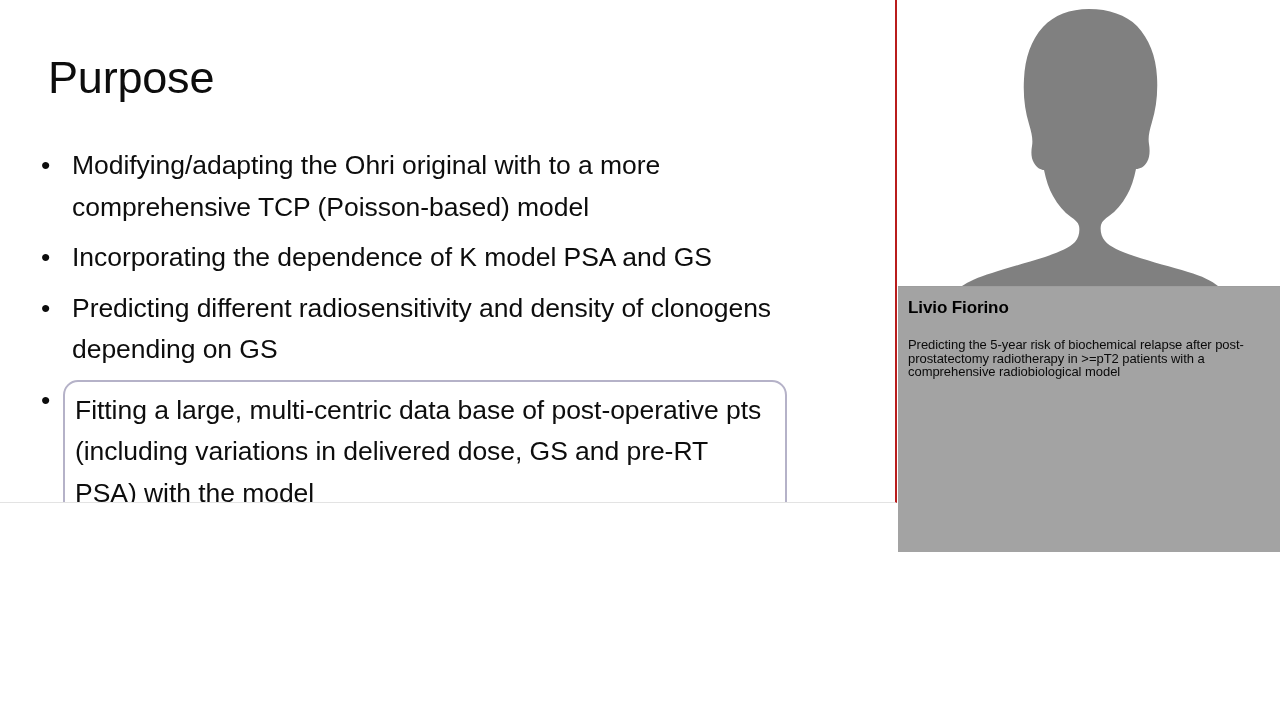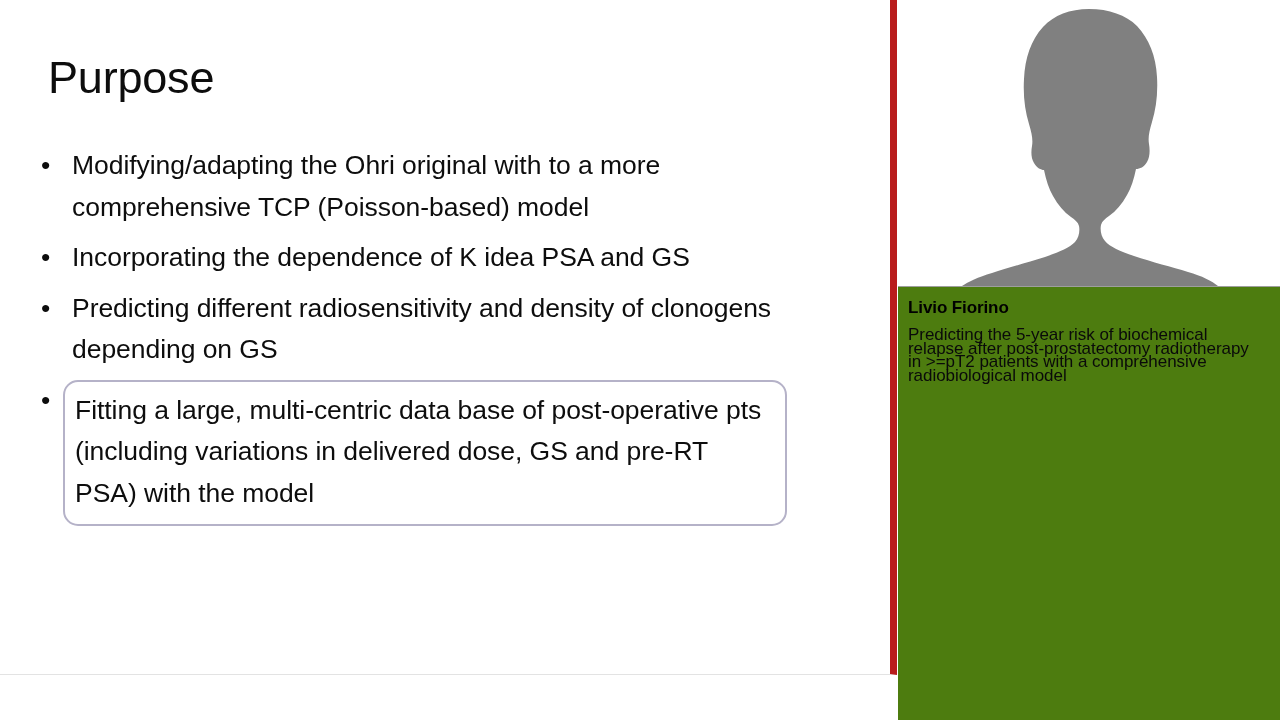--- a/index.html
+++ b/index.html
@@ -22,23 +22,23 @@
     height: 720px;
     background: #ffffff;
   }
 
   
   .slide-panel {
     position: absolute;
     left: 0;
     top: 0;
     width: 897px;
-    height: 675px;
-    background: #ffffff;
-    border-right: 7px solid #b91c1c;
+    height: 503px;
+    background: #ffffff;
+    border-right: 2px solid #b91c1c;
     border-bottom: 1px solid #e3e3e3;
     box-sizing: border-box;
     overflow: hidden;
   }
 
   .slide-title {
     position: absolute;
     left: 48px;
     top: 52px;
     font-size: 45px;
@@ -94,22 +94,22 @@
     width: 700px;
     box-sizing: content-box;
   }
 
   
   .speaker-panel {
     position: absolute;
     left: 898px;
     top: 0;
     width: 382px;
-    height: 720px;
-    background: #4d7c0f;
+    height: 552px;
+    background: #a3a3a3;
   }
 
   .speaker-photo {
     position: relative;
     width: 382px;
     height: 287px;
     background: #ffffff;
     overflow: hidden;
     border-bottom: 1px solid #9e9e9e;
     box-sizing: border-box;
@@ -128,22 +128,22 @@
 
   .speaker-name {
     font-size: 17px;
     line-height: 21px;
     font-weight: 700;
     color: #000000;
     letter-spacing: -0.1px;
   }
 
   .speaker-desc {
-    margin-top: 10px;
-    font-size: 17px;
+    margin-top: 20px;
+    font-size: 13px;
     line-height: 13.6px;
     color: #0a0a0a;
     letter-spacing: -0.05px;
     max-width: 352px;
   }
 </style>
 </head>
 <body>
 
 <div id="root">
@@ -154,21 +154,21 @@
 
     <div class="bullet-list">
 
       <div class="bullet-item">
         <span class="bullet-marker">•</span>
         <span class="bullet-text">Modifying/adapting the Ohri original with to a more comprehensive TCP (Poisson-based) model</span>
       </div>
 
       <div class="bullet-item">
         <span class="bullet-marker">•</span>
-        <span class="bullet-text">Incorporating the dependence of K idea PSA and GS</span>
+        <span class="bullet-text">Incorporating the dependence of K model PSA and GS</span>
       </div>
 
       <div class="bullet-item">
         <span class="bullet-marker">•</span>
         <span class="bullet-text">Predicting different radiosensitivity and density of clonogens depending on GS</span>
       </div>
 
       <div class="bullet-item boxed">
         <span class="bullet-marker">•</span>
         <span class="bullet-text">Fitting a large, multi-centric data base of post-operative pts (including variations in delivered dose, GS and pre-RT PSA) with the model</span>

